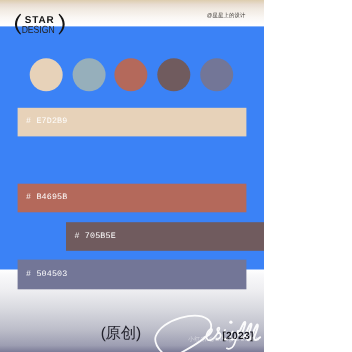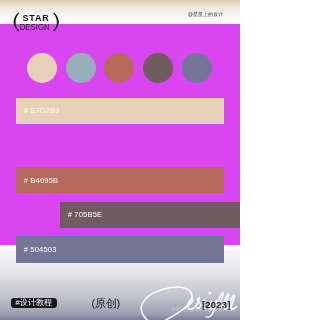--- a/index.html
+++ b/index.html
@@ -5,21 +5,21 @@
 <style>
   * { box-sizing: border-box; margin:0; padding:0; }
   html,body { width:240px; height:320px; }
   body {
     font-family: "Liberation Sans", sans-serif;
     background:#ffffff;
     position:relative;
     overflow:hidden;
     -webkit-font-smoothing: antialiased;
   }
-  .page { position:absolute; left:0; top:0; width:240px; height:320px; background:#d946ef; overflow:hidden; }
+  .page { position:absolute; left:0; top:0; width:240px; height:320px; background:#3b82f6; overflow:hidden; }
 
   .top-gradient {
     position:absolute; left:0; top:0; width:240px; height:24px;
     background:linear-gradient(180deg,
       #ddcdae 0%,
       #e8dcd1 17%,
       #f0e9e0 34%,
       #faf7f4 67%,
       #ffffff 97%);
   }
@@ -40,38 +40,38 @@
   .credit {
     position:absolute; left:188px; top:12.1px;
     font-size:4.9px; line-height:5.4px; color:#383430;
     letter-spacing:0.12px; white-space:nowrap;
   }
 
   .swatches { position:absolute; left:0; top:52.6px; width:240px; height:30px; }
   .circle { position:absolute; width:30px; height:30px; border-radius:50%; top:0; }
 
   .bars { position:absolute; left:16px; top:97.5px; width:208px; height:166px; }
-  .bar { position:absolute; left:0; width:208px; height:26.6px; }
+  .bar { position:absolute; left:0; width:208px; height:26.6px;font-family:Liberation Mono, monospace; }
   .bar-label {
     position:absolute; left:7.7px; top:0; height:26.6px;
     display:flex; align-items:center;
     font-size:7.6px; color:#ffffff; letter-spacing:0.15px;
     white-space:nowrap;
   }
 
   .tag-badge {
     position:absolute; left:10.5px; top:297.7px; width:46.5px; height:10.8px;
     background:#15151a; border-radius:3.4px;
     color:#ffffff; font-size:8.1px; line-height:10.8px;
     text-align:center; letter-spacing:0px;
   }
   .orig-note {
     position:absolute; left:59.5px; top:297.7px; height:10.8px;
     display:flex; align-items:center;
-    font-size:11px; color:#22222c; letter-spacing:-0.2px;padding-left:32px;
+    font-size:14px; color:#22222c; letter-spacing:-0.2px;padding-left:32px;
   }
 
   .watermark { position:absolute; left:0; top:0; width:240px; height:320px; pointer-events:none; }
   .wm-year {
     position:absolute; left:202px; top:299.3px;
     font-size:9.4px; font-weight:700; color:#16161e;
     letter-spacing:0.25px; white-space:nowrap;
   }
   .wm-id {
     position:absolute; left:171px; top:305.6px;
@@ -147,16 +147,15 @@
         <path stroke-width="1.75" d="M228 307 C230 302.2, 232 297.6, 233.1 295.9
                  C234 294.5, 234.7 294.8, 234.4 296.4 C234 298.6, 232.8 301.9, 231.6 304.9
                  C230.9 306.8, 230.8 308.2, 231.6 308.8 C232.6 309.5, 234.6 308.5, 236.5 306.6"></path>
       </g>
       <circle cx="209.9" cy="292.9" r="1.5" fill="#ffffff" opacity="0.95"></circle>
     </svg>
   </div>
   <div class="wm-year">[2023]</div>
   <div class="wm-id">小红书 @Designs 27405</div>
 
-  <div class="tag-badge">#设计教程</div>
   <div class="orig-note">(原创)</div>
 
 </div>
 
 </body></html>

